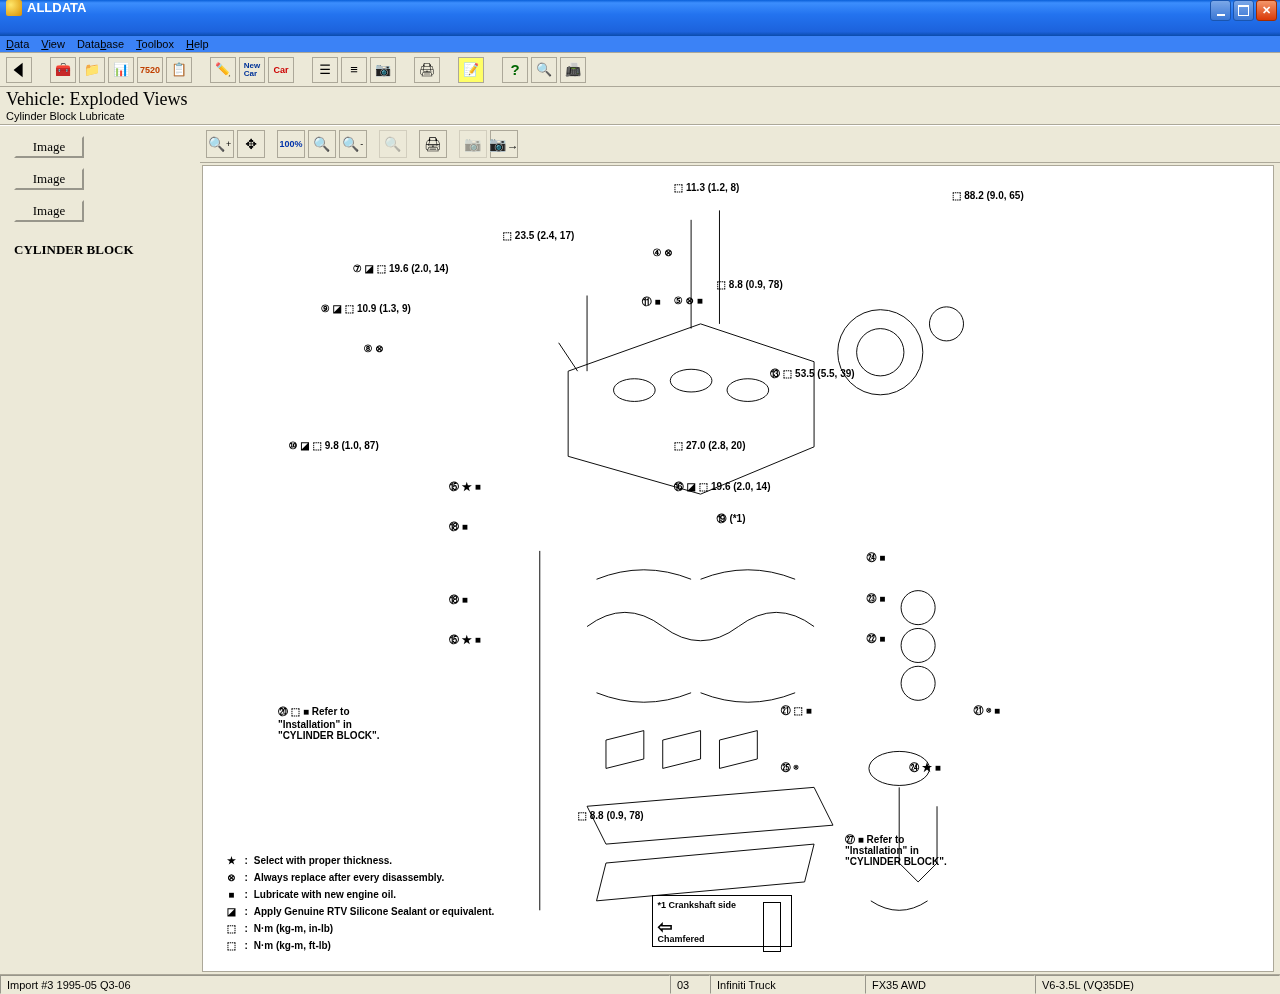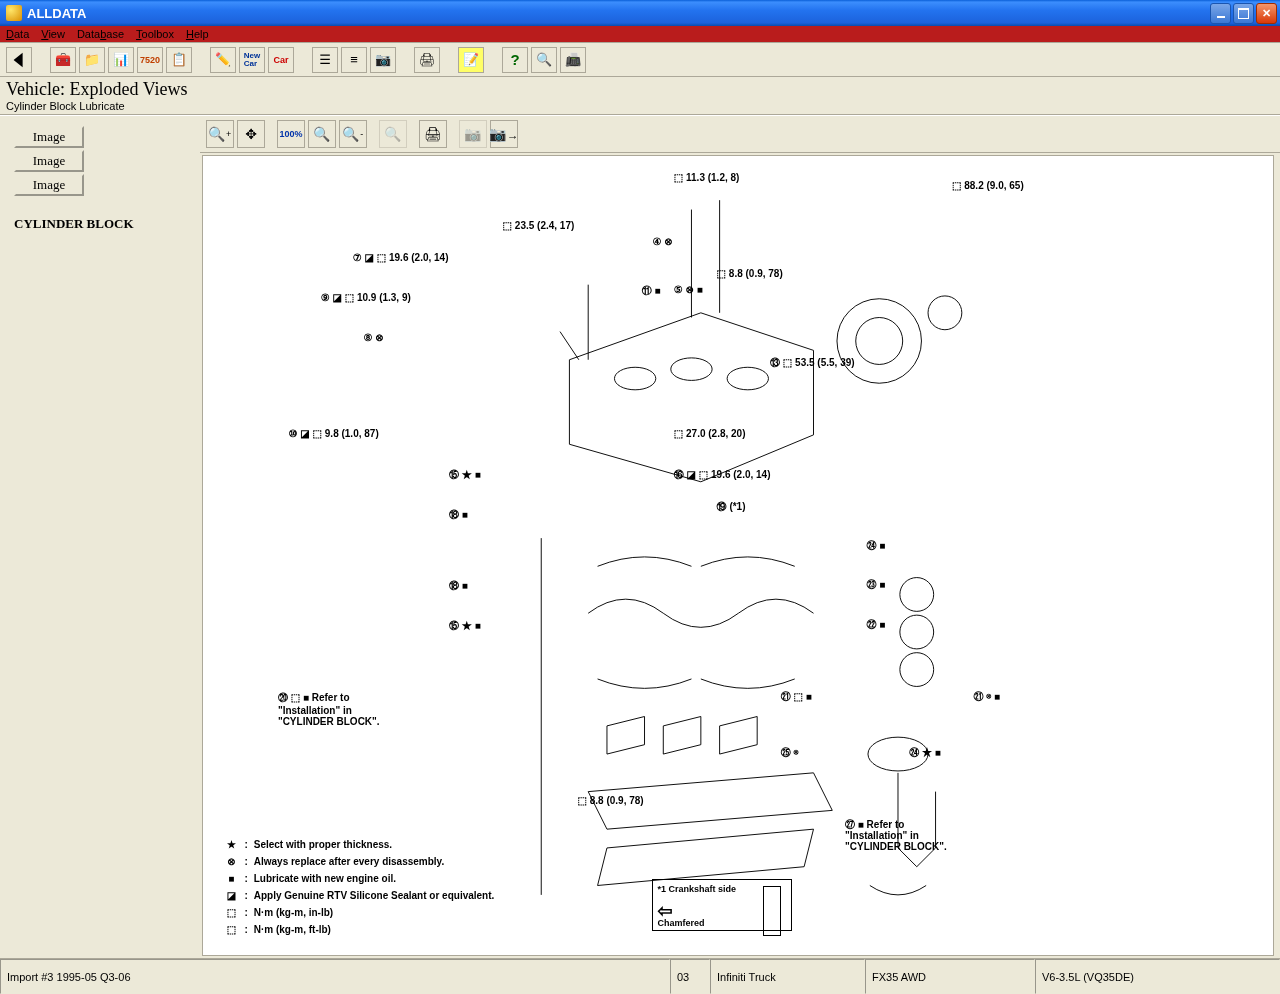--- a/index.html
+++ b/index.html
@@ -1,53 +1,53 @@
 <!DOCTYPE html>
 <html><head>
 <meta charset="utf-8">
 <style>
 * { box-sizing: border-box; margin: 0; padding: 0; }
 body { font-family: Tahoma, Arial, sans-serif; font-size: 11px; background: #ece9d8; width: 1280px; height: 994px; overflow: hidden; display: flex; flex-direction: column; }
-.titlebar { background: linear-gradient(to bottom, #0a5fd8 0%, #3c8efd 8%, #2373ef 40%, #1c62dc 88%, #0a4bac 100%); height: 26px; display: flex; align-items: center; padding: 0 3px 0 6px; color: white; font-weight: bold; font-size: 13px; }
+.titlebar { background: linear-gradient(to bottom, #0a5fd8 0%, #3c8efd 8%, #2373ef 40%, #1c62dc 88%, #0a4bac 100%); height: 36px; display: flex; align-items: flex-start; padding: 0 3px 0 6px; color: white; font-weight: bold; font-size: 13px; }
 .titlebar .app-icon { width: 16px; height: 16px; margin-right: 5px; background: radial-gradient(circle at 30% 30%, #ffe76b, #d98e00); border-radius: 2px; position: relative; }
 .titlebar .title { flex: 1; }
 .winbtns { display: flex; gap: 2px; }
 .winbtn { width: 21px; height: 21px; border-radius: 3px; display: flex; align-items: center; justify-content: center; font-family: Arial; font-size: 11px; font-weight: bold; color: white; border: 1px solid #1a55af; }
 .winbtn.min, .winbtn.max { background: linear-gradient(to bottom, #7ba7e8, #3a77d4); }
 .winbtn.close { background: linear-gradient(to bottom, #f4966a, #d93908); border-color: #a02c00; }
 .winbtn.min::before { content: ""; width: 8px; height: 2px; background: white; margin-top: 8px; }
 .winbtn.max::before { content: ""; width: 9px; height: 8px; border: 1px solid white; border-top: 2px solid white; }
 .winbtn.close::before { content: "✕"; font-size: 11px; line-height: 1;}
-.menubar { background: #b91c1c; padding: 2px 6px; display: flex; gap: 12px; border-bottom: 1px solid #aca899; }
+.menubar { background: #3b82f6; padding: 2px 6px; display: flex; gap: 12px; border-bottom: 1px solid #aca899; }
 .menubar span { cursor: default; }
 .menubar span u { text-decoration: underline; }
 .toolbar { background: #ece9d8; padding: 3px 6px; display: flex; align-items: center; gap: 3px; border-bottom: 1px solid #aca899; height: 34px; }
 .tbtn { width: 26px; height: 26px; border: 1px solid #aca899; background: #ece9d8; display: flex; align-items: center; justify-content: center; font-size: 13px; cursor: pointer; }
 .tbtn svg { width: 18px; height: 18px; }
 .tsep { width: 12px; }
 .header1 { background: #ece9d8; border-bottom: 1px solid #aca899; padding: 2px 6px; }
 .header1 .line1 { font-family: "Times New Roman", serif; font-size: 18px; }
 .header1 .line2 { font-size: 11px; }
 .content { flex: 1; display: flex; border-top: 1px solid white; min-height: 0;}
 .sidebar { width: 200px; background: #ece9d8; border-right: 2px inset #ece9d8; padding: 10px 14px; }
-.sbtn { display: block; width: 70px; height: 22px; background: #ece9d8; border: 2px outset #ece9d8; margin-bottom: 2px; font-family: "Times New Roman", serif; font-size: 13px; cursor: pointer; }
+.sbtn { display: block; width: 70px; height: 22px; background: #ece9d8; border: 2px outset #ece9d8; margin-bottom: 10px; font-family: "Times New Roman", serif; font-size: 13px; cursor: pointer; }
 .sidebar .label { font-family: "Times New Roman", serif; font-size: 13px; font-weight: bold; margin-top: 20px; }
 .main { flex: 1; display: flex; flex-direction: column; background: #ece9d8; min-width:0;}
 .imgtoolbar { background: #ece9d8; padding: 4px 6px; display: flex; gap: 3px; align-items: center; border-bottom: 1px solid #aca899; }
 .itbtn { width: 28px; height: 28px; border: 1px solid #aca899; background: #ece9d8; display: flex; align-items: center; justify-content: center; cursor: pointer; font-size:14px;}
 .itbtn.disabled { opacity: 0.4; }
 .viewer { flex: 1; background: white; margin: 2px 6px 2px 2px; border: 1px solid #aca899; overflow: hidden; position: relative; }
 .viewer-inner { position: relative; width: 100%; height: 100%; font-family: Arial, sans-serif; font-size: 10px; font-weight: bold; color: black; }
 .diagram-placeholder { position: absolute; left: 8%; top: 2%; width: 84%; height: 94%; }
 .callout { position: absolute; white-space: nowrap; font-size: 10px; font-weight: bold;}
 .legend { position: absolute; left: 2%; bottom: 2%; font-size: 10px; line-height: 1.5; font-weight:bold;}
 .legend .row { display: flex; align-items: flex-start; gap: 6px; margin-bottom:2px;}
 .legend .sym { width: 14px; text-align: center; flex-shrink:0;}
 .inset { position: absolute; left: 42%; bottom: 3%; width: 140px; height: 52px; border: 1px solid black; font-size:9px; padding:4px; font-weight:bold;}
-.statusbar { height: 36px; background: #ece9d8; border-top: 1px solid #aca899; display: flex; font-size: 11px; }
+.statusbar { height: 20px; background: #ece9d8; border-top: 1px solid #aca899; display: flex; font-size: 11px; }
 .statusbar .cell { border: 1px inset #ece9d8; padding: 2px 6px; display: flex; align-items: center; }
 .statusbar .cell:nth-child(1){ flex: 0 0 670px;}
 .statusbar .cell:nth-child(2){ flex: 0 0 40px;}
 .statusbar .cell:nth-child(3){ flex: 0 0 155px;}
 .statusbar .cell:nth-child(4){ flex: 0 0 170px;}
 .statusbar .cell:nth-child(5){ flex: 1;}
 </style>
 </head>
 <body>
 

